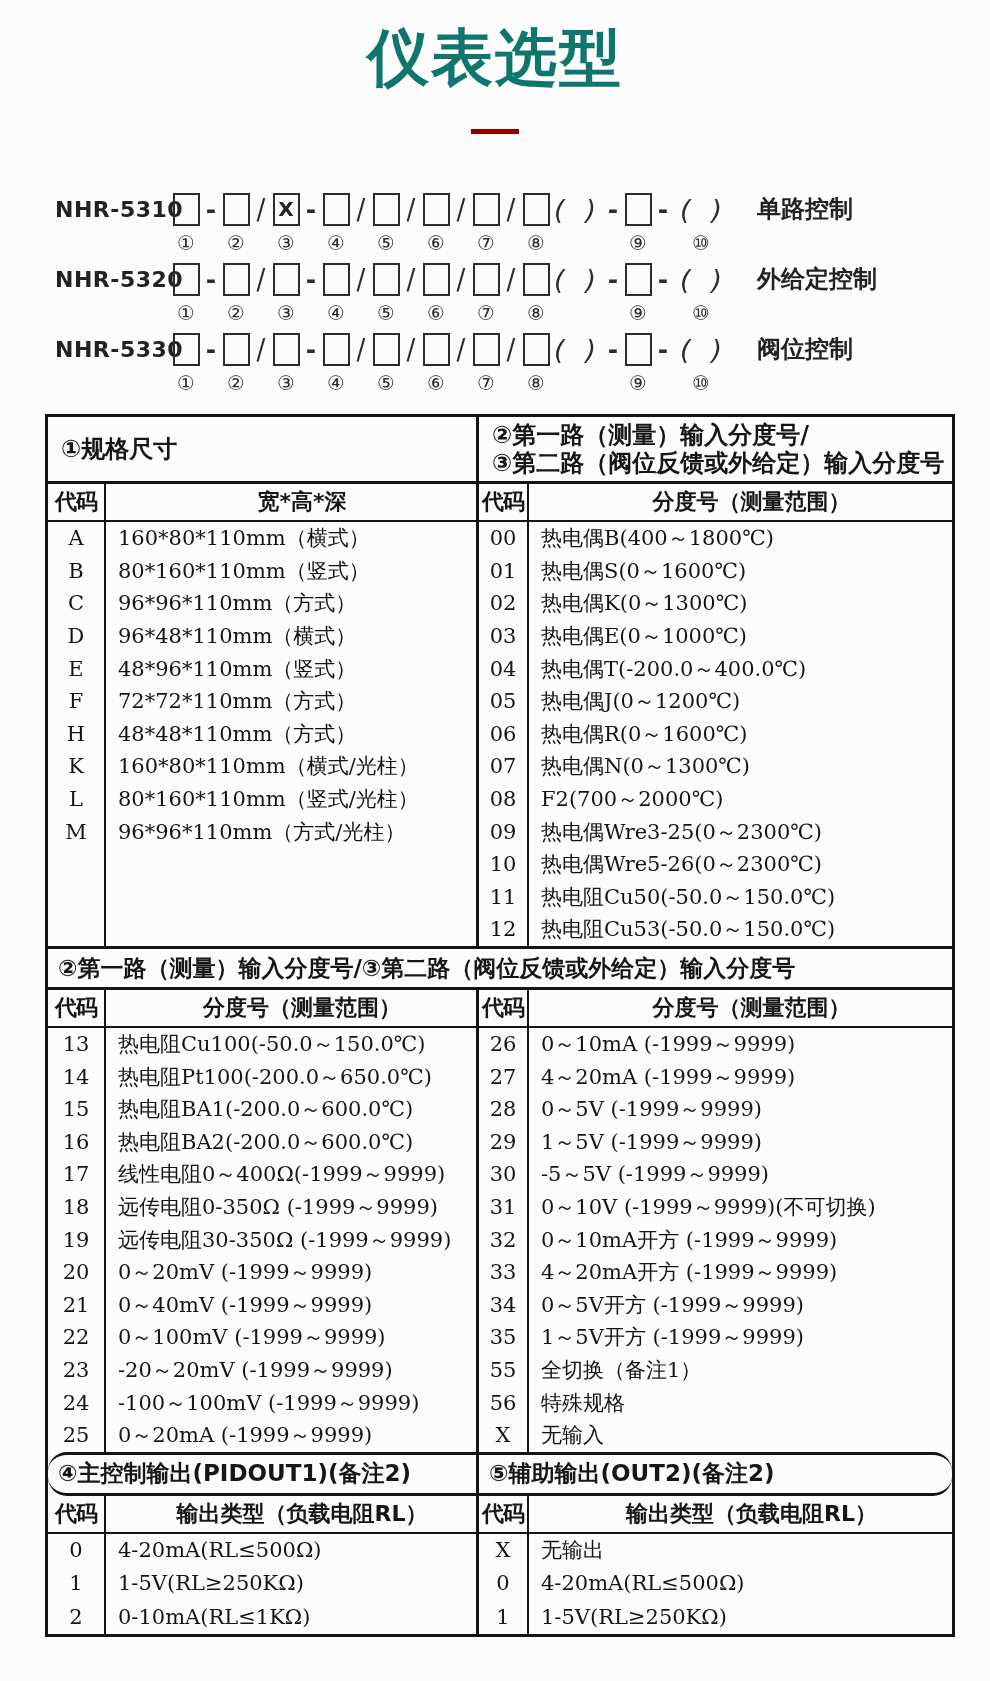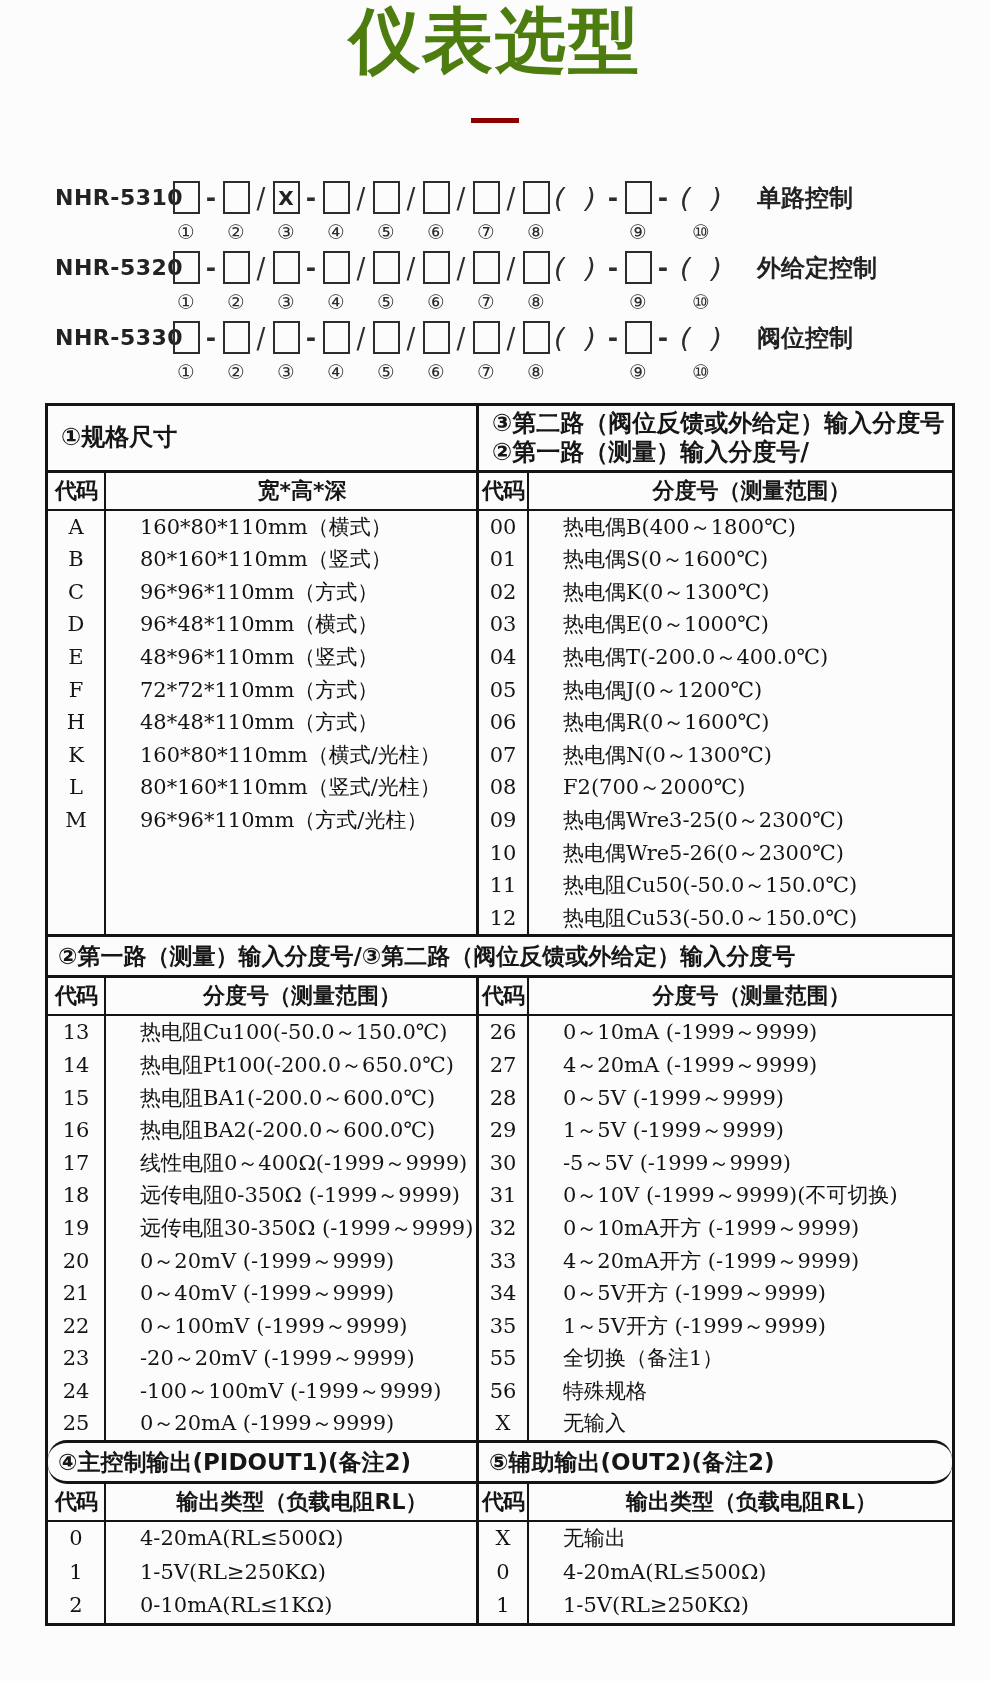--- a/index.html
+++ b/index.html
@@ -3,22 +3,22 @@
 <meta charset="utf-8">
 <style>
   html,body{margin:0;padding:0;}
   body{
     width:990px;height:1681px;overflow:hidden;position:relative;
     background:#fdfcfc;color:#1d1d1f;
     font-family:"DejaVu Sans","Liberation Sans",sans-serif;
   }
   
   .page-title{
-    text-align:center;
-    font-size:71px;font-weight:900;letter-spacing:2px;color:#4d7c0f;
+    margin-top:22px;text-align:center;
+    font-size:62px;font-weight:900;letter-spacing:2px;color:#0f766e;
     line-height:1.15;
   }
   .title-underline{
     width:48px;height:5px;background:#8b0000;margin:36px auto 0 auto;
   }
   
   .models{margin:56px 0 0 55px;}
   .model-block{margin-bottom:2px;}
   .mrow,.crow{
     display:grid;
@@ -63,21 +63,21 @@
     font-weight:700;font-size:22px;color:#161616;align-items:center;text-align:center;
   }
   .lhalf .subhead{grid-template-columns:58px 1fr;}
   .rhalf .subhead{grid-template-columns:50px 1fr;}
   .subhead .code-h{height:100%;display:flex;align-items:center;justify-content:center;border-right:2px solid #141414;box-sizing:border-box;letter-spacing:-1px;}
   .subhead .val-h{padding-left:22px;white-space:nowrap;}
   .data-area{display:grid;flex:1;}
   .lhalf .data-area{grid-template-columns:58px 1fr;}
   .rhalf .data-area{grid-template-columns:50px 1fr;}
   .code-col{border-right:2px solid #141414;box-sizing:border-box;display:flex;flex-direction:column;}
-  .val-col{display:flex;flex-direction:column;padding-left:22px;}
+  .val-col{display:flex;flex-direction:column;}
   .cell{height:32.6px;line-height:32.6px;font-size:21px;color:#141414;
         font-family:"DejaVu Serif","Liberation Serif",serif;white-space:nowrap;}
   .code-cell{text-align:center;}
   .val-cell{padding-left:12px;}
   .band{
     border-top:3px solid #141414;border-bottom:3px solid #141414;box-sizing:border-box;
     height:44px;display:flex;align-items:center;padding-left:10px;
     font-size:23px;font-weight:700;color:#161616;white-space:nowrap;
   }
   .band-split{
@@ -268,22 +268,22 @@
             <div class="cell val-cell">72*72*110mm（方式）</div>
             <div class="cell val-cell">48*48*110mm（方式）</div>
             <div class="cell val-cell">160*80*110mm（横式/光柱）</div>
             <div class="cell val-cell">80*160*110mm（竖式/光柱）</div>
             <div class="cell val-cell">96*96*110mm（方式/光柱）</div>
           </div>
       </div>
     </div>
     <div class="half rhalf">
       <div class="sec-title">
+        <span>②第一路（测量）输入分度号/</span>
         <span>③第二路（阀位反馈或外给定）输入分度号</span>
-        <span>②第一路（测量）输入分度号/</span>
       </div>
       <div class="subhead">
         <span class="code-h">代码</span>
         <span class="val-h">分度号（测量范围）</span>
       </div>
       <div class="data-area">
         <div class="code-col">
 
         <div class="cell code-cell">00</div>
             <div class="cell code-cell">01</div>

